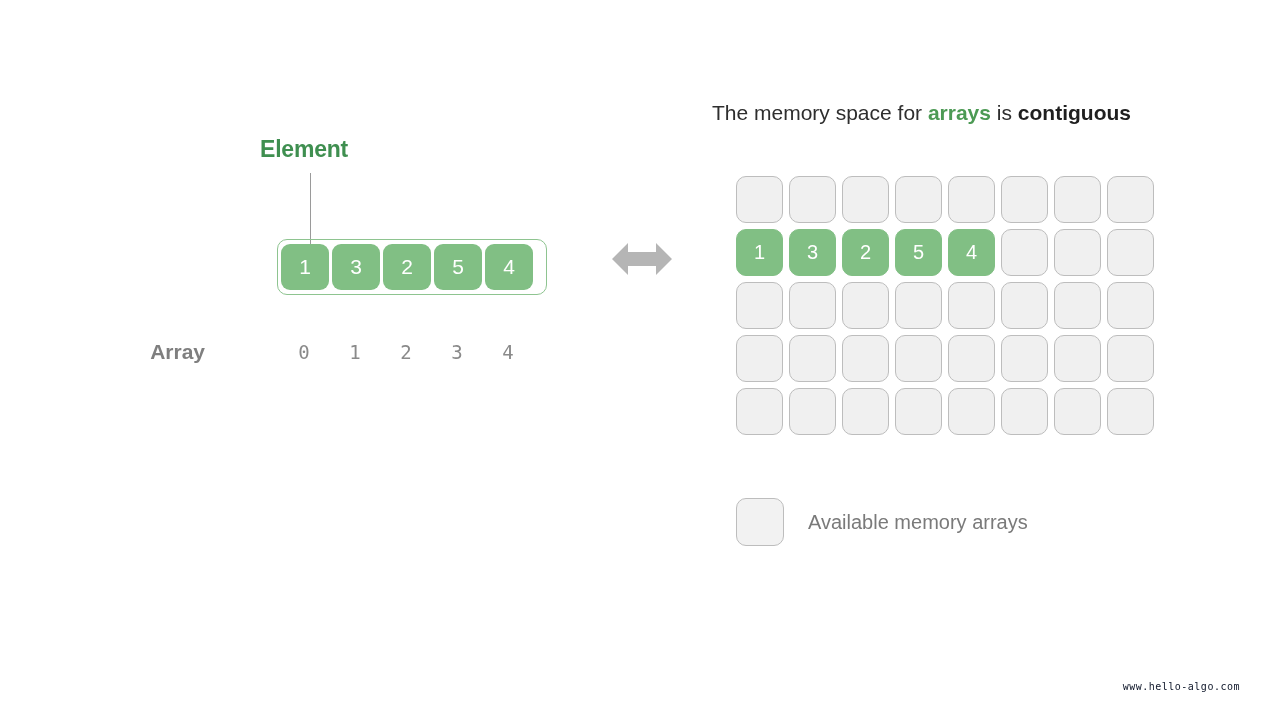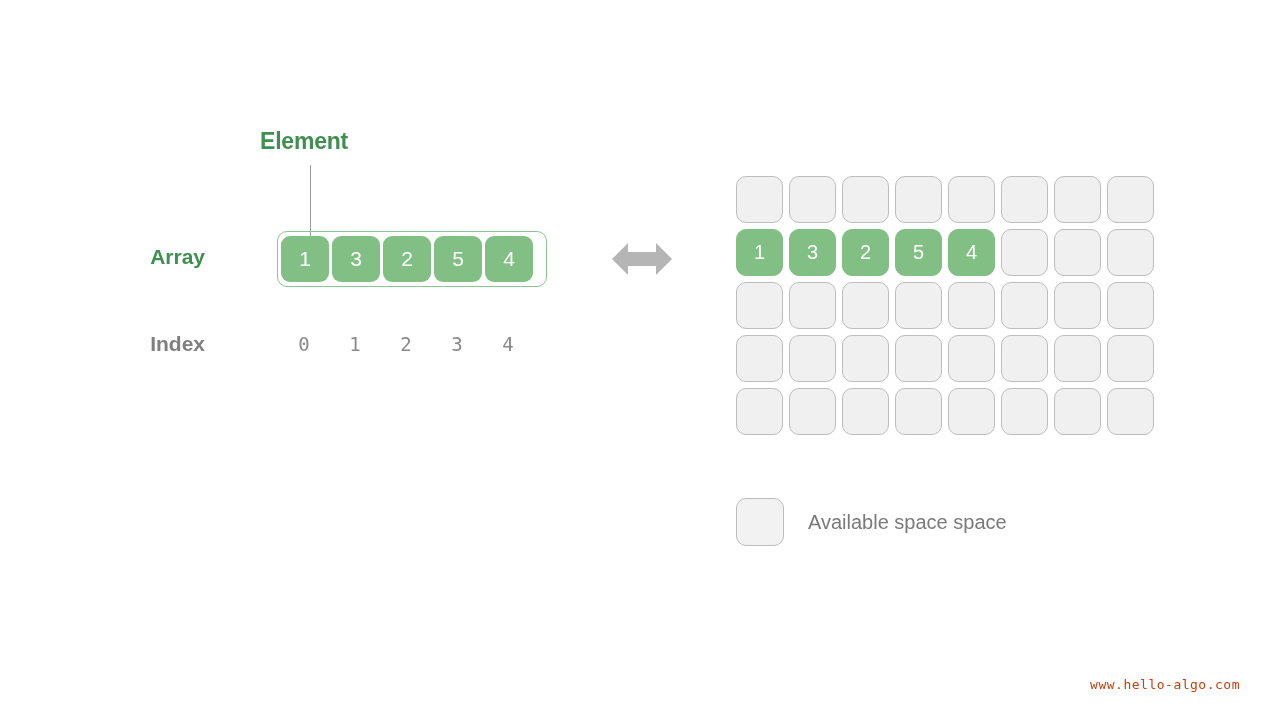--- a/index.html
+++ b/index.html
@@ -17,21 +17,21 @@
 
   .stage {
     position: absolute;
     inset: 0;
   }
 
   
   .left-panel {
     position: absolute;
     left: 0;
-    top: 0;
+    top: 8px;
     width: 600px;
     height: 663px;
     padding-left: 15px;
   }
 
   .element-label {
     position: absolute;
     left: 260px;
     top: 128px;
     font-size: 23px;
@@ -220,65 +220,67 @@
     color: #7a7a7a;
     white-space: nowrap;
   }
 
   
   .watermark {
     position: absolute;
     right: 40px;
     bottom: 28px;
     font-family: "DejaVu Sans Mono", "Liberation Mono", monospace;
-    font-size: 13px;
-    color: #c2410c;
+    font-size: 10px;
+    color: #0f172a;
     letter-spacing: 0.5px;
   }
 </style>
 </head>
 <body>
 
 <div class="stage">
 
   <div class="left-panel">
 
     <div class="element-label">Element</div>
 
     <div class="element-connector"></div>
 
-    <div class="row-label array-label">Array</div>
 
     <div class="array-box" id="array-box">
         <div class="array-cell">1</div>
         <div class="array-cell">3</div>
         <div class="array-cell">2</div>
         <div class="array-cell">5</div>
         <div class="array-cell">4</div>
       </div>
 
-    <div class="row-label index-label">Index</div>
+    <div class="row-label index-label">Array</div>
 
     <div class="scale-row index-row" id="index-row">
         <div class="cellslot">0</div>
         <div class="cellslot">1</div>
         <div class="cellslot">2</div>
         <div class="cellslot">3</div>
         <div class="cellslot">4</div>
       </div>
 
 
   </div>
 
   <svg class="double-arrow" viewBox="0 0 60 44">
     <path d="M0 22 L16 6 L16 15 L44 15 L44 6 L60 22 L44 38 L44 29 L16 29 L16 38 Z" fill="#b5b5b5"></path>
   </svg>
 
   <div class="right-panel">
 
+    <div class="memory-title">
+      <span>The memory space for </span><span class="hl-green">arrays</span><span> is </span><span class="hl-bold">contiguous</span>
+    </div>
 
     <div class="memory-grid" id="memory-grid">
         <div class="mem-cell"></div>
         <div class="mem-cell"></div>
         <div class="mem-cell"></div>
         <div class="mem-cell"></div>
         <div class="mem-cell"></div>
         <div class="mem-cell"></div>
         <div class="mem-cell"></div>
         <div class="mem-cell"></div>
@@ -312,19 +314,19 @@
         <div class="mem-cell"></div>
         <div class="mem-cell"></div>
         <div class="mem-cell"></div>
         <div class="mem-cell"></div>
         <div class="mem-cell"></div>
       </div>
 
     <div class="legend" id="legend">
         <div class="legend-row">
           <div class="legend-swatch empty"></div>
-          <div class="legend-text">Available space space</div>
+          <div class="legend-text">Available memory arrays</div>
         </div>
       </div>
   </div>
 
   <div class="watermark">www.hello-algo.com</div>
 </div>
 
 </body></html>

